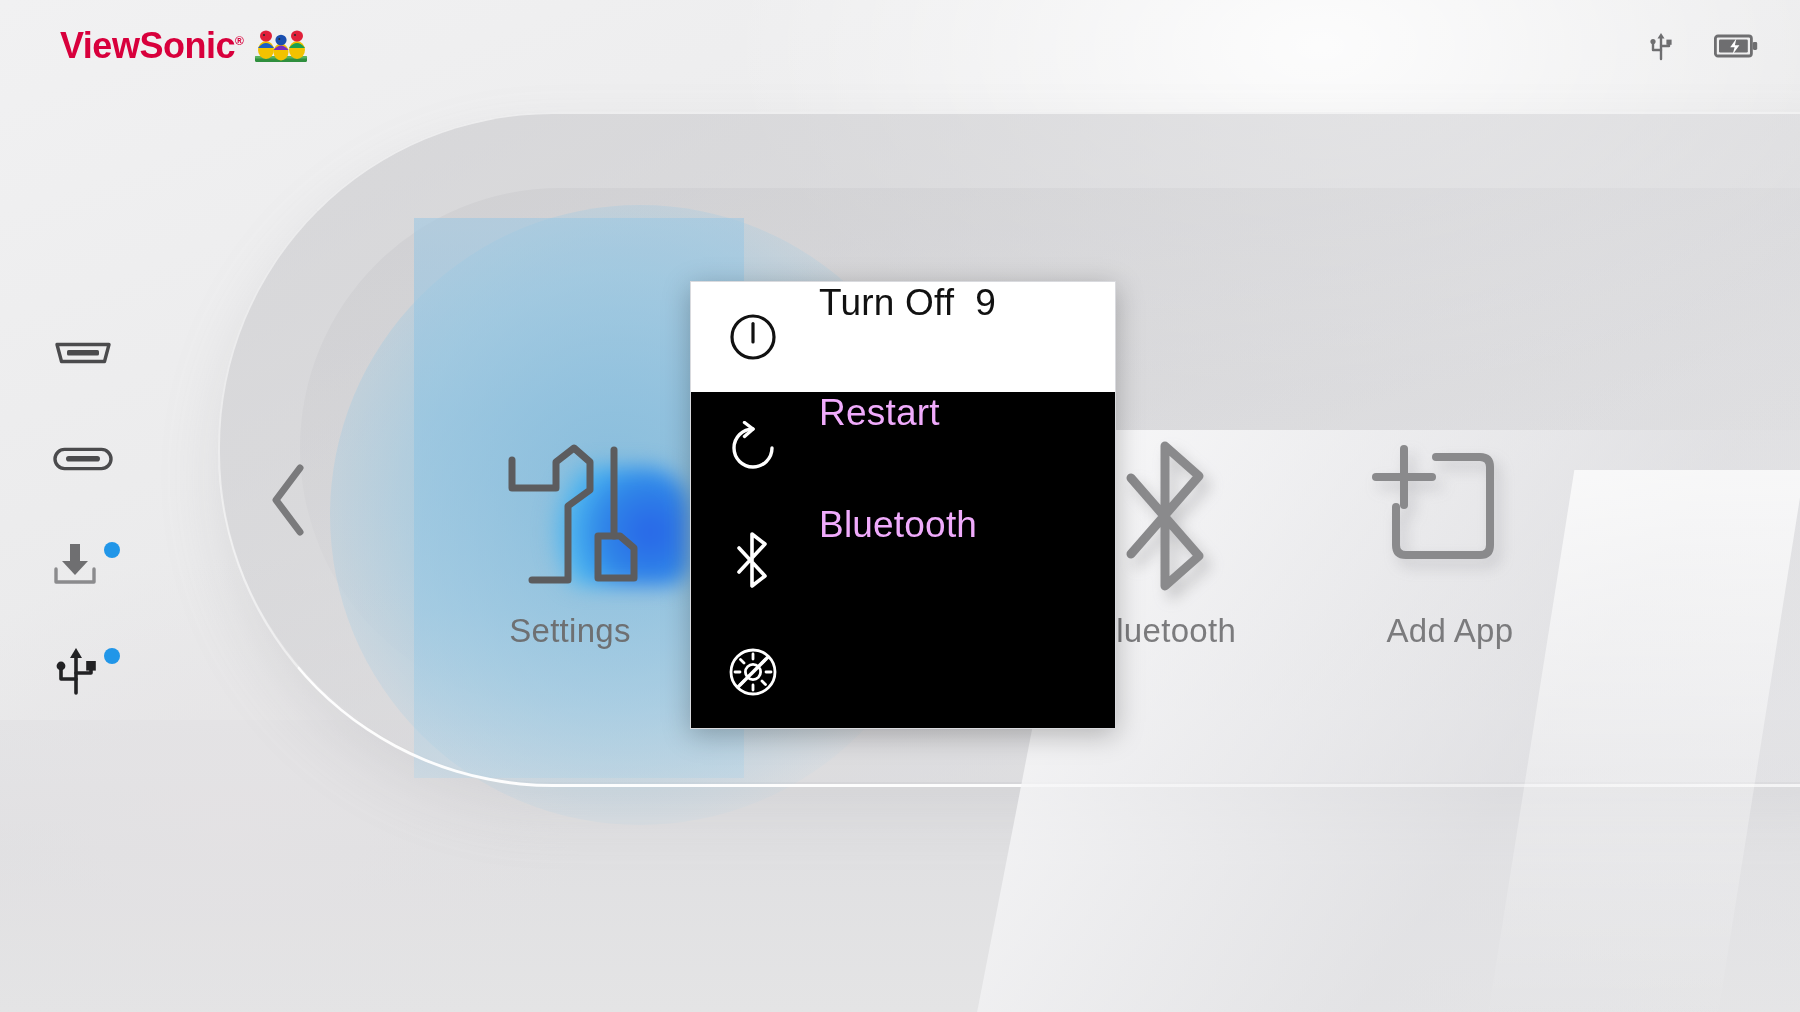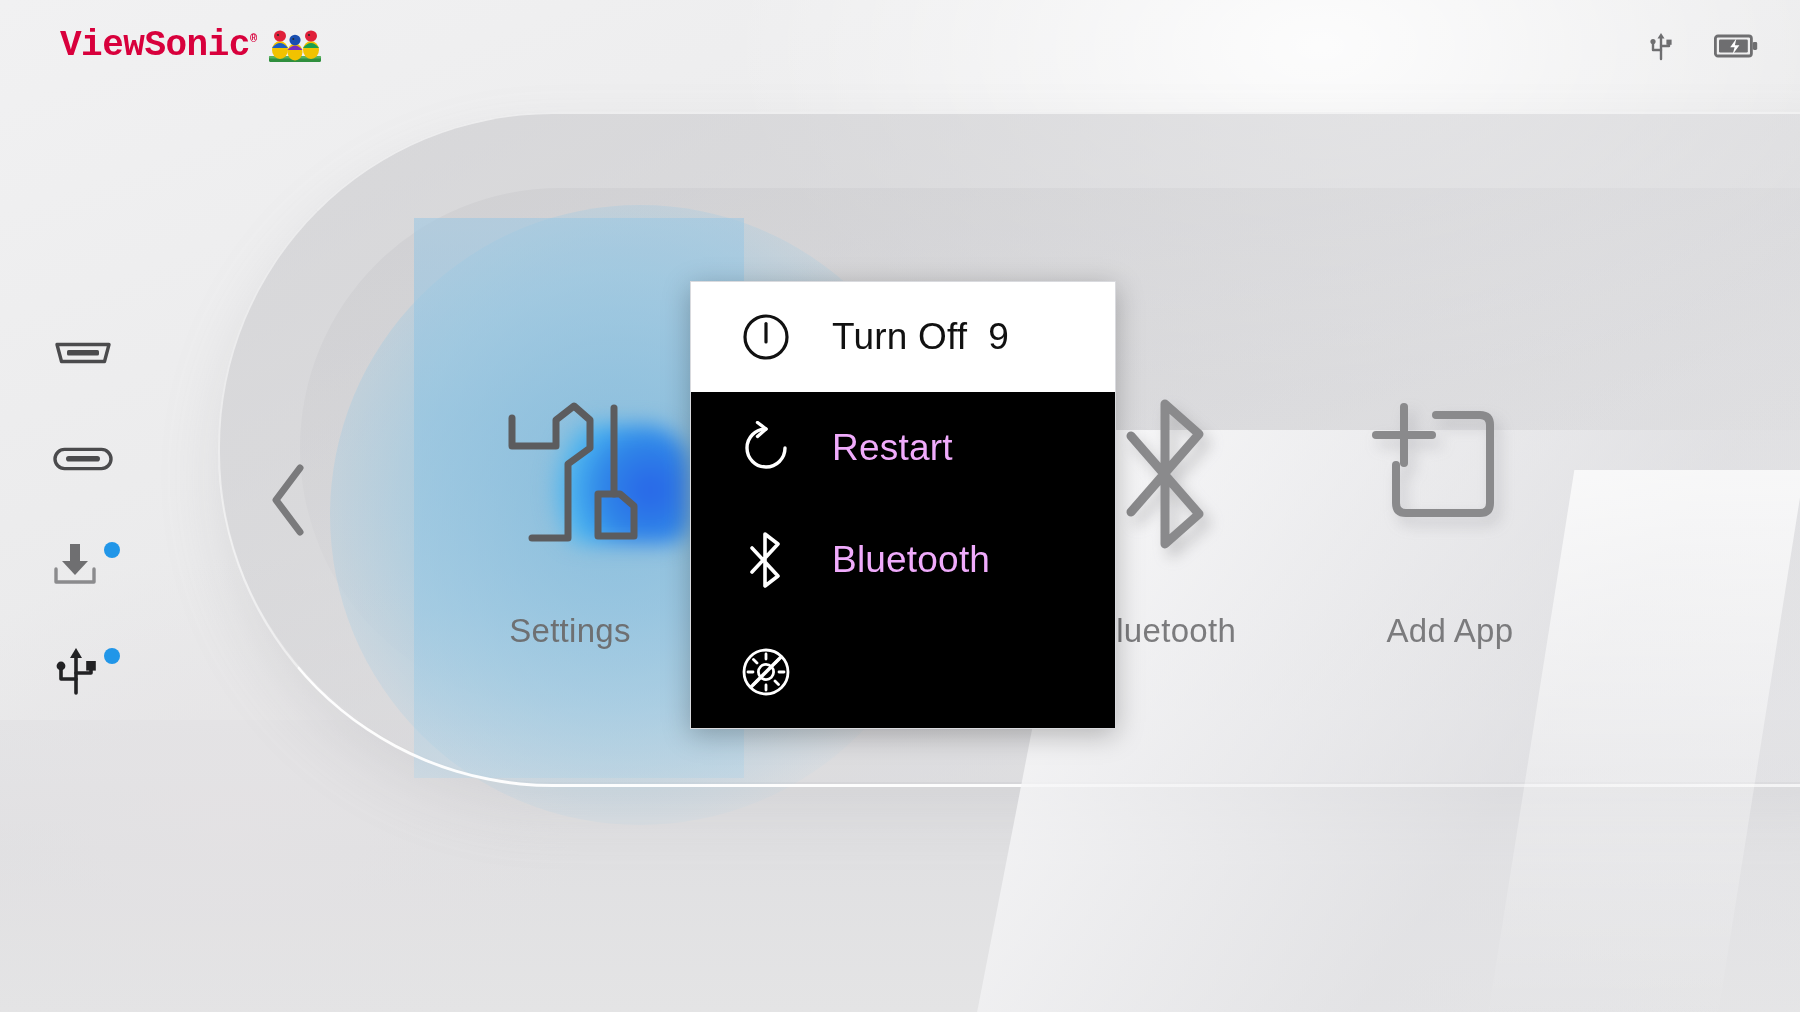--- a/index.html
+++ b/index.html
@@ -138,21 +138,21 @@
   }
   .logo {
     position: absolute;
     left: 60px;
     top: 26px;
     display: flex;
     align-items: flex-end;
     gap: 10px;
   }
   .logo-word {
-    font-family: Liberation Mono, monospace;
+    font-family: Liberation Sans, sans-serif;
     font-weight: bold;
     font-size: 36px;
     letter-spacing: -0.5px;
     color: #d8003c;
     line-height: 1;
   }
   .logo-reg {
     font-size: 12px;
     vertical-align: super;
   }
@@ -208,21 +208,21 @@
     height: 300px;
   }
   .tile {
     position: absolute;
     top: 0;
     width: 340px;
     height: 270px;
     display: flex;
     flex-direction: column;
     align-items: center;
-    justify-content: space-between;
+    justify-content: flex-end;
   }
   .tile .icon-slot {
     height: 190px;
     display: flex;
     align-items: center;
     justify-content: center;
   }
   .tile-label {
     font-size: 33px;
     color: #7b7b7d;
@@ -249,23 +249,22 @@
     position: absolute;
     left: 690px;
     top: 281px;
     width: 424px;
     background: #000000;
     border: 1px solid #d9dade;
     box-shadow: 0 6px 26px rgba(0,0,0,.26);
   }
   .menu-item {
     display: flex;
-    align-items: center;
     height: 112px;
-    padding-left: 47px;
+    padding-left: 34px;
     box-sizing: border-box;
   }
   .menu-item.first { height: 110px; }
   .menu-item .mi-icon {
     width: 56px;
     display: flex;
     align-items: center;
     justify-content: center;
     flex: 0 0 auto;
   }

